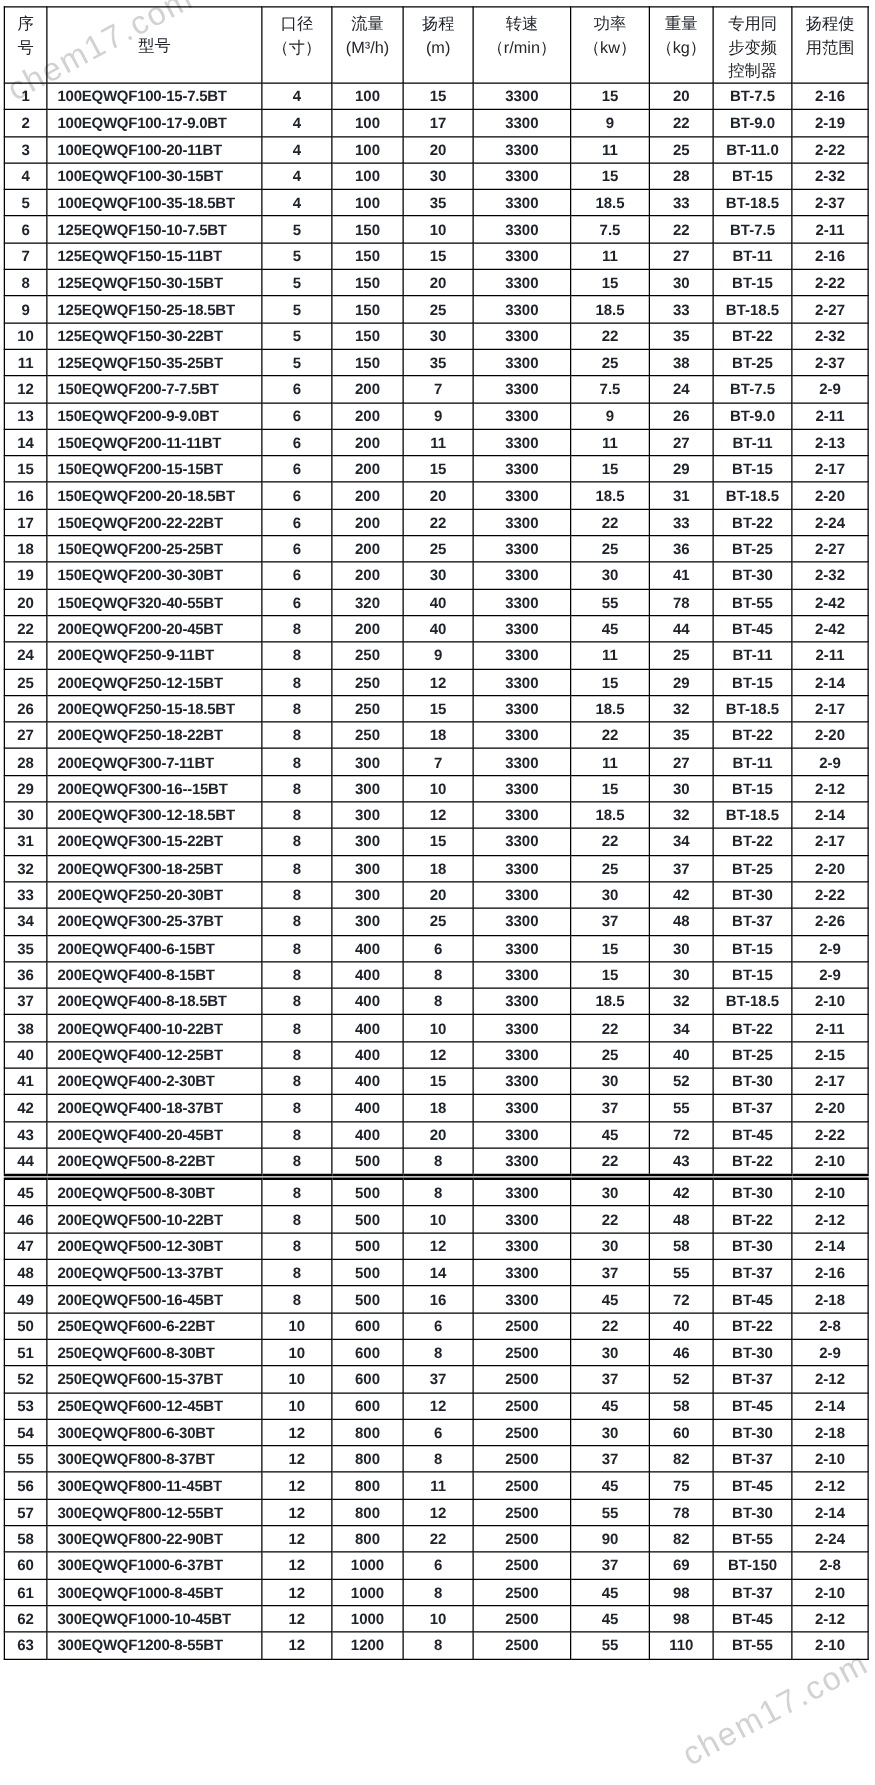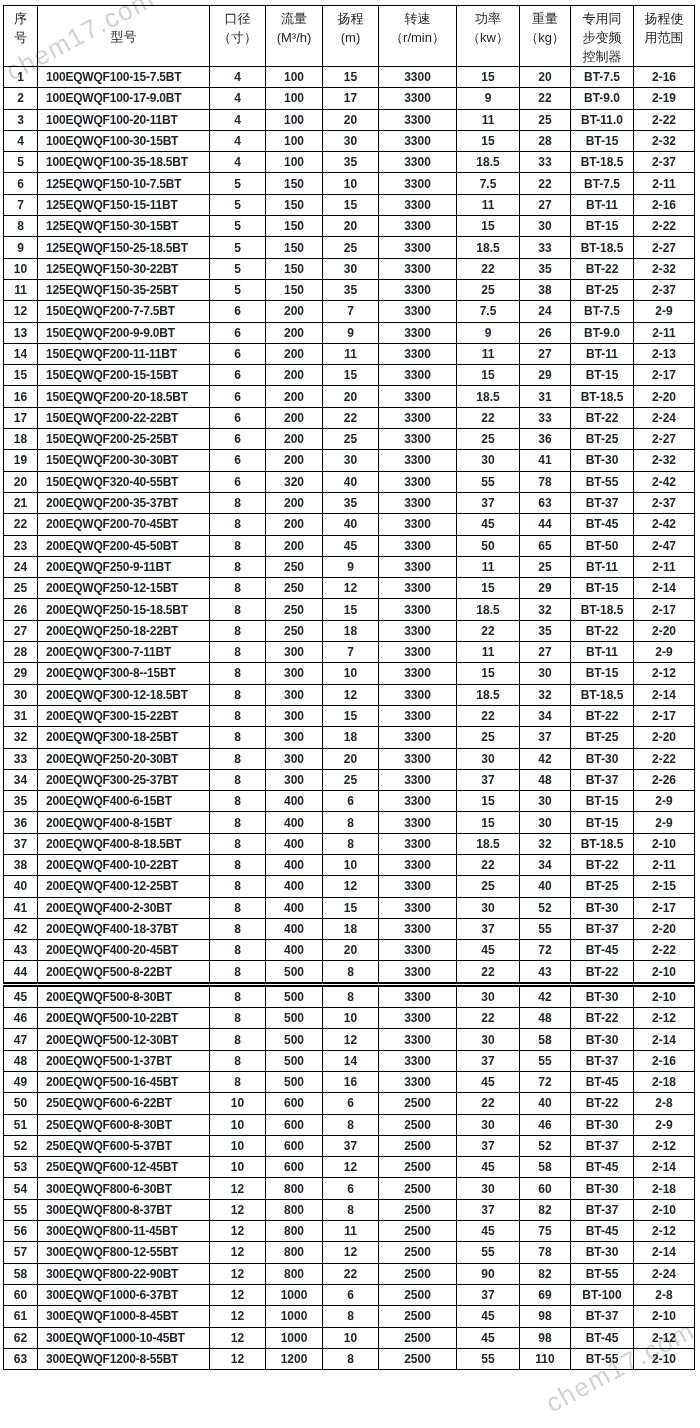--- a/index.html
+++ b/index.html
@@ -350,56 +350,32 @@
           <td class="col-diameter">6</td>
           <td class="col-flow">320</td>
           <td class="col-head">40</td>
           <td class="col-speed">3300</td>
           <td class="col-power">55</td>
           <td class="col-weight">78</td>
           <td class="col-controller">BT-55</td>
           <td class="col-head-range">2-42</td>
         </tr>
         <tr>
-          <td class="col-index">21</td>
-          <td class="col-model">200EQWQF200-35-37BT</td>
-          <td class="col-diameter">8</td>
-          <td class="col-flow">200</td>
-          <td class="col-head">35</td>
-          <td class="col-speed">3300</td>
-          <td class="col-power">37</td>
-          <td class="col-weight">63</td>
-          <td class="col-controller">BT-37</td>
-          <td class="col-head-range">2-37</td>
-        </tr>
-        <tr>
           <td class="col-index">22</td>
-          <td class="col-model">200EQWQF200-70-45BT</td>
+          <td class="col-model">200EQWQF200-20-45BT</td>
           <td class="col-diameter">8</td>
           <td class="col-flow">200</td>
           <td class="col-head">40</td>
           <td class="col-speed">3300</td>
           <td class="col-power">45</td>
           <td class="col-weight">44</td>
           <td class="col-controller">BT-45</td>
           <td class="col-head-range">2-42</td>
         </tr>
         <tr>
-          <td class="col-index">23</td>
-          <td class="col-model">200EQWQF200-45-50BT</td>
-          <td class="col-diameter">8</td>
-          <td class="col-flow">200</td>
-          <td class="col-head">45</td>
-          <td class="col-speed">3300</td>
-          <td class="col-power">50</td>
-          <td class="col-weight">65</td>
-          <td class="col-controller">BT-50</td>
-          <td class="col-head-range">2-47</td>
-        </tr>
-        <tr>
           <td class="col-index">24</td>
           <td class="col-model">200EQWQF250-9-11BT</td>
           <td class="col-diameter">8</td>
           <td class="col-flow">250</td>
           <td class="col-head">9</td>
           <td class="col-speed">3300</td>
           <td class="col-power">11</td>
           <td class="col-weight">25</td>
           <td class="col-controller">BT-11</td>
           <td class="col-head-range">2-11</td>
@@ -447,21 +423,21 @@
           <td class="col-flow">300</td>
           <td class="col-head">7</td>
           <td class="col-speed">3300</td>
           <td class="col-power">11</td>
           <td class="col-weight">27</td>
           <td class="col-controller">BT-11</td>
           <td class="col-head-range">2-9</td>
         </tr>
         <tr>
           <td class="col-index">29</td>
-          <td class="col-model">200EQWQF300-8--15BT</td>
+          <td class="col-model">200EQWQF300-16--15BT</td>
           <td class="col-diameter">8</td>
           <td class="col-flow">300</td>
           <td class="col-head">10</td>
           <td class="col-speed">3300</td>
           <td class="col-power">15</td>
           <td class="col-weight">30</td>
           <td class="col-controller">BT-15</td>
           <td class="col-head-range">2-12</td>
         </tr>
         <tr>
@@ -663,21 +639,21 @@
           <td class="col-flow">500</td>
           <td class="col-head">12</td>
           <td class="col-speed">3300</td>
           <td class="col-power">30</td>
           <td class="col-weight">58</td>
           <td class="col-controller">BT-30</td>
           <td class="col-head-range">2-14</td>
         </tr>
         <tr>
           <td class="col-index">48</td>
-          <td class="col-model">200EQWQF500-1-37BT</td>
+          <td class="col-model">200EQWQF500-13-37BT</td>
           <td class="col-diameter">8</td>
           <td class="col-flow">500</td>
           <td class="col-head">14</td>
           <td class="col-speed">3300</td>
           <td class="col-power">37</td>
           <td class="col-weight">55</td>
           <td class="col-controller">BT-37</td>
           <td class="col-head-range">2-16</td>
         </tr>
         <tr>
@@ -711,21 +687,21 @@
           <td class="col-flow">600</td>
           <td class="col-head">8</td>
           <td class="col-speed">2500</td>
           <td class="col-power">30</td>
           <td class="col-weight">46</td>
           <td class="col-controller">BT-30</td>
           <td class="col-head-range">2-9</td>
         </tr>
         <tr>
           <td class="col-index">52</td>
-          <td class="col-model">250EQWQF600-5-37BT</td>
+          <td class="col-model">250EQWQF600-15-37BT</td>
           <td class="col-diameter">10</td>
           <td class="col-flow">600</td>
           <td class="col-head">37</td>
           <td class="col-speed">2500</td>
           <td class="col-power">37</td>
           <td class="col-weight">52</td>
           <td class="col-controller">BT-37</td>
           <td class="col-head-range">2-12</td>
         </tr>
         <tr>
@@ -802,21 +778,21 @@
         </tr>
         <tr>
           <td class="col-index">60</td>
           <td class="col-model">300EQWQF1000-6-37BT</td>
           <td class="col-diameter">12</td>
           <td class="col-flow">1000</td>
           <td class="col-head">6</td>
           <td class="col-speed">2500</td>
           <td class="col-power">37</td>
           <td class="col-weight">69</td>
-          <td class="col-controller">BT-100</td>
+          <td class="col-controller">BT-150</td>
           <td class="col-head-range">2-8</td>
         </tr>
         <tr>
           <td class="col-index">61</td>
           <td class="col-model">300EQWQF1000-8-45BT</td>
           <td class="col-diameter">12</td>
           <td class="col-flow">1000</td>
           <td class="col-head">8</td>
           <td class="col-speed">2500</td>
           <td class="col-power">45</td>

